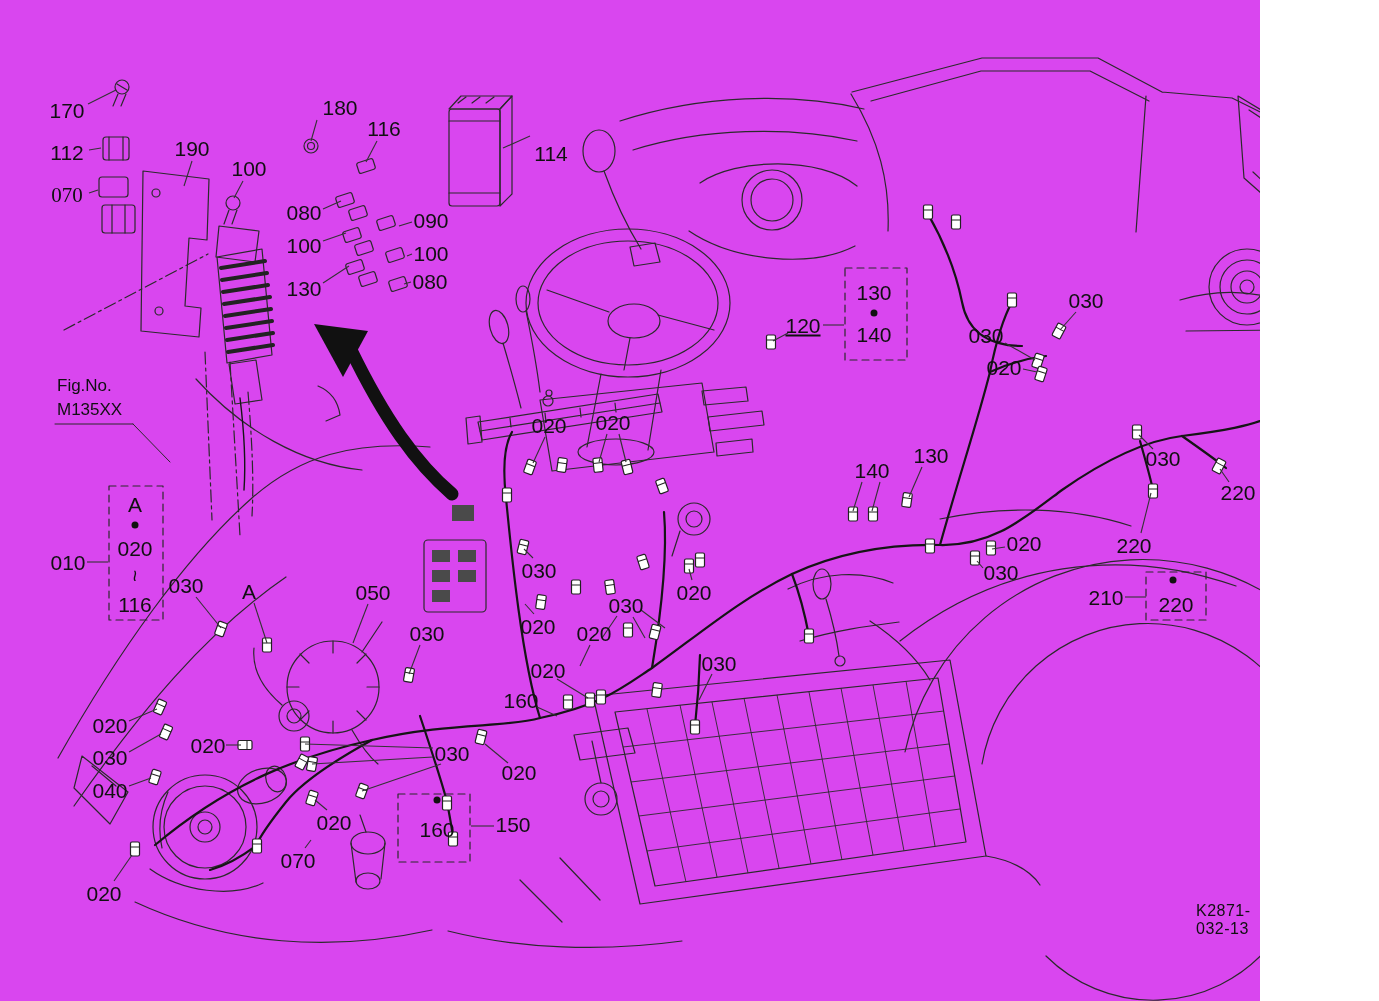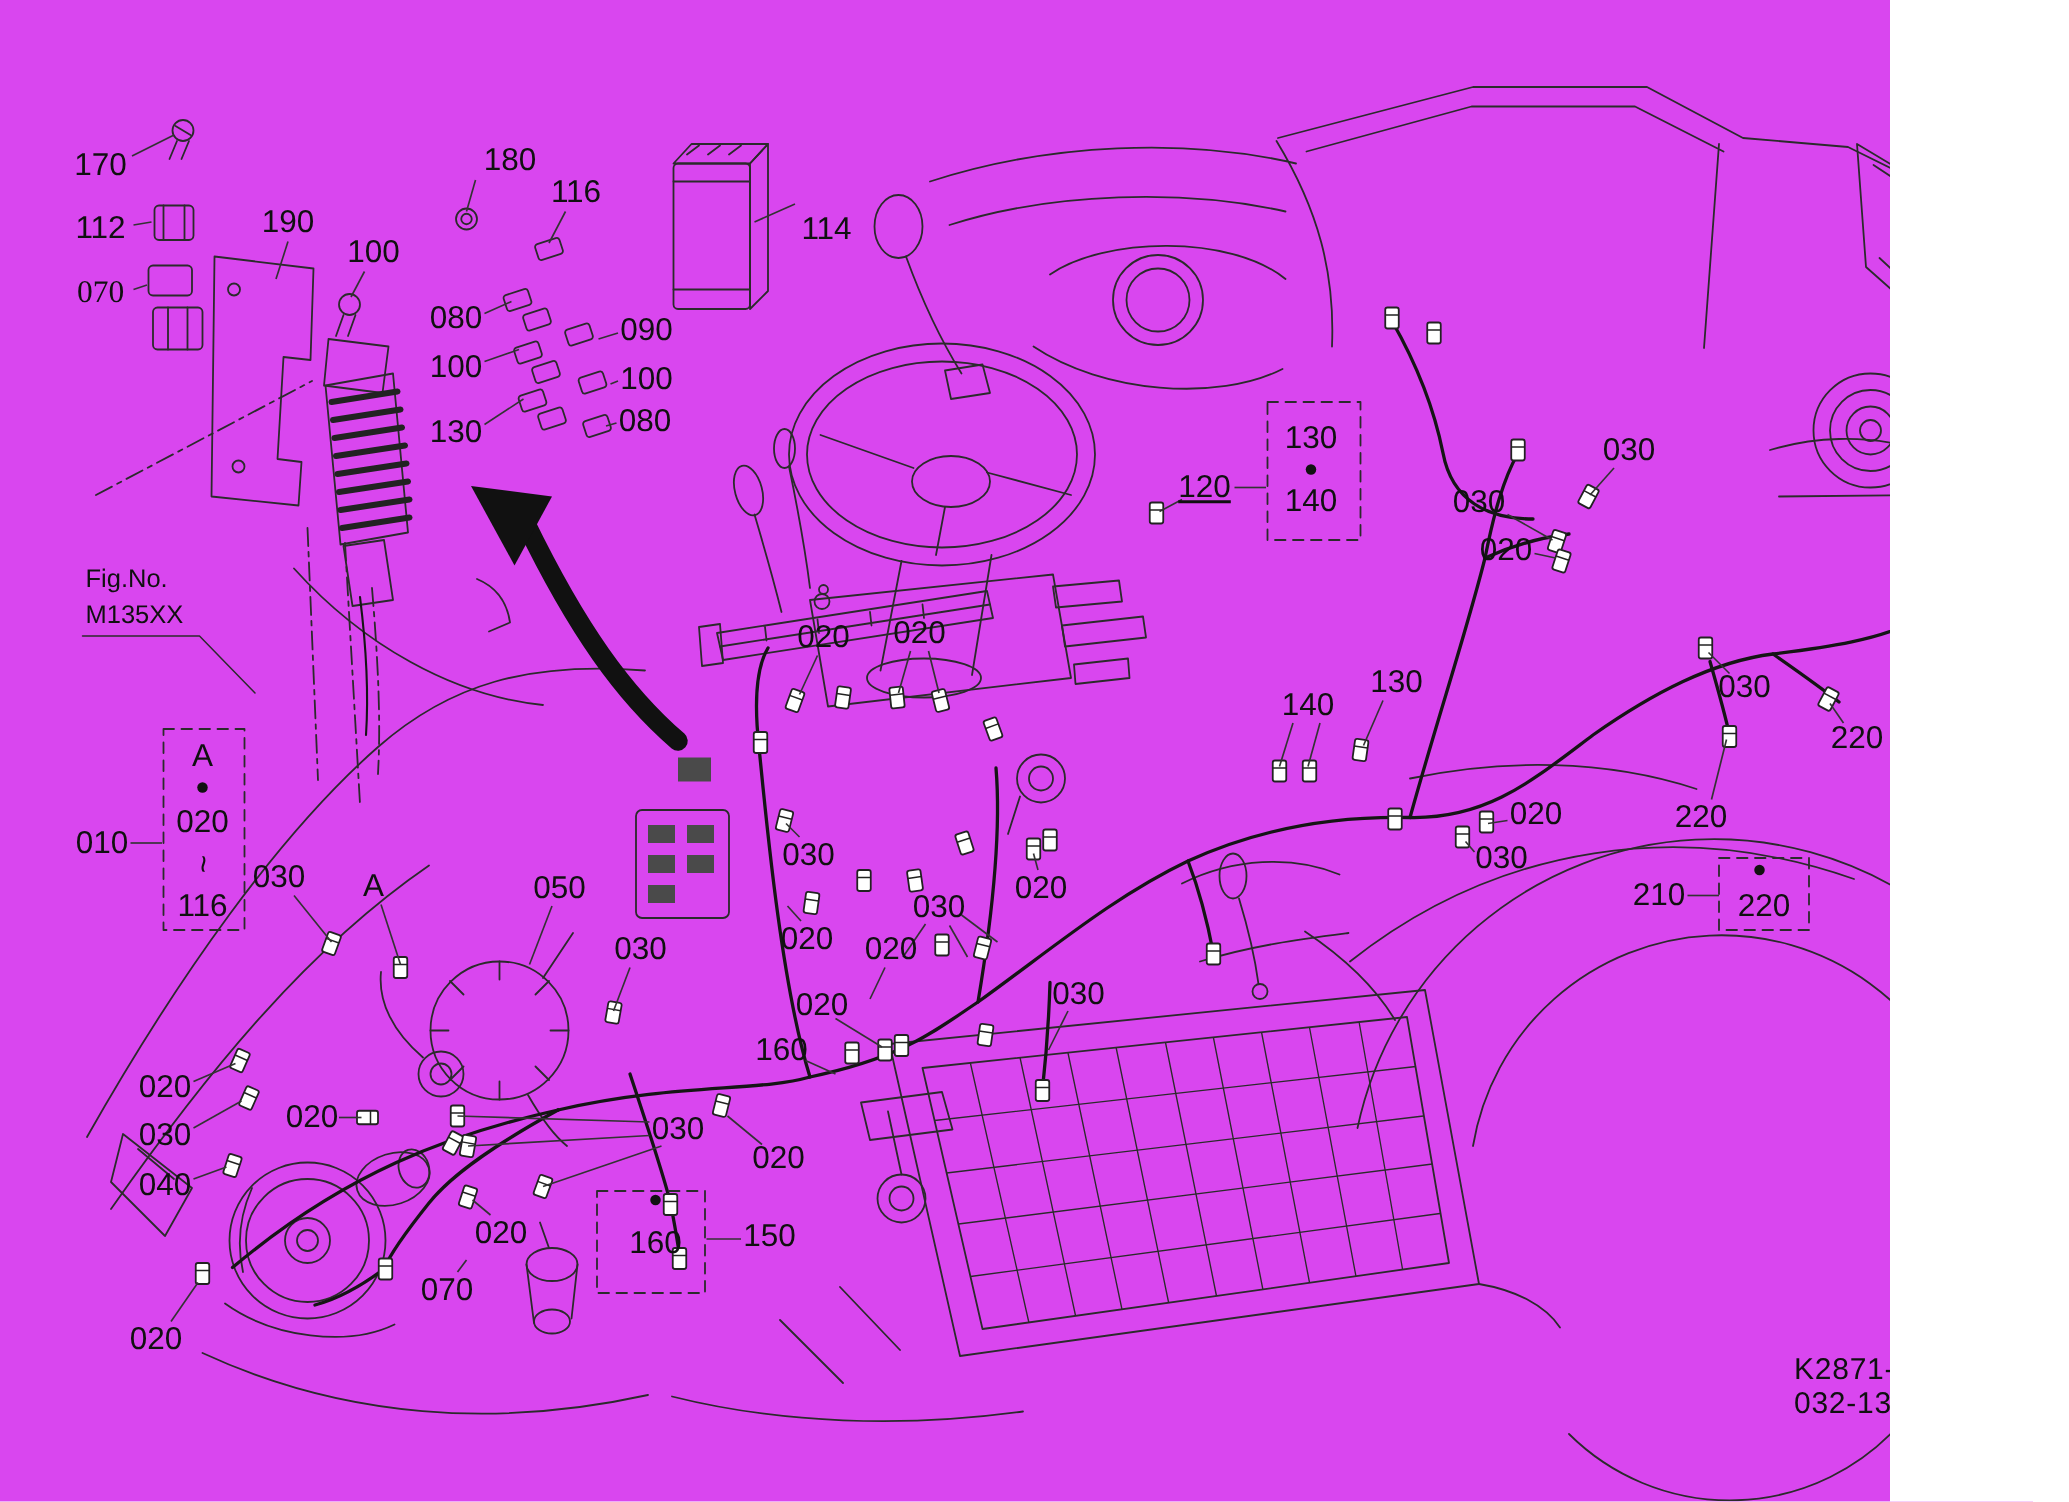--- a/index.html
+++ b/index.html
@@ -4,21 +4,21 @@
 <style>
   html,body{margin:0;padding:0;background:#fff}
   .stage{position:relative;width:1260px;height:1001px;overflow:hidden;
          font-family:"Liberation Sans","DejaVu Sans",sans-serif;color:#111;background:#d946ef}
   svg.layer{position:absolute;left:0;top:0;width:1379px;height:1001px}
   #callout-layer{position:absolute;left:0;top:0;width:1379px;height:1001px;pointer-events:none}
   .callout{position:absolute;transform:translate(-50%,-50%);font-size:21px;line-height:1;
            white-space:nowrap;color:#101010}
   .callout.rot{transform:translate(-50%,-50%) rotate(90deg)}
   .fig-label{position:absolute;left:57px;top:374px;font-size:17px;line-height:1.4;color:#101010}
-  .drawing-code{position:absolute;left:1196px;top:902px;font-size:20px;letter-spacing:.5px;color:#101010}
+  .drawing-code{position:absolute;left:1196px;top:902px;font-size:16px;letter-spacing:.5px;color:#101010}
 </style>
 </head>
 <body>
 
 <div class="stage">
 
   <svg class="layer" viewBox="0 0 1379 1001">
     <g stroke="#2b2b2b" stroke-width="1.2" fill="none" stroke-linecap="round" stroke-linejoin="round">
 
       <g>

